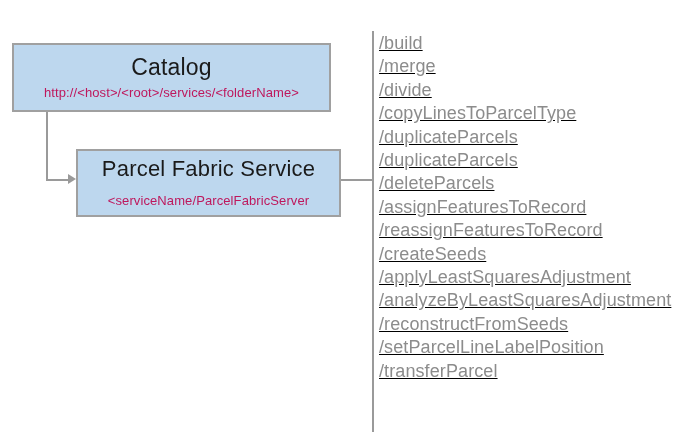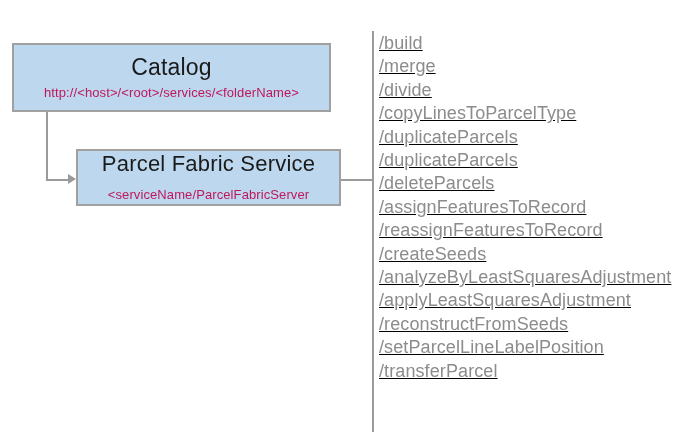--- a/index.html
+++ b/index.html
@@ -58,21 +58,21 @@
   }
   #catalog-node .node-sub {
     font-size: 13px;
     margin-top: 6px;
   }
 
   #service-node {
     left: 76px;
     top: 149px;
     width: 265px;
-    height: 57px;
+    height: 68px;
   }
   #service-node .node-title {
     font-size: 22px;
     margin-top: 0px;
   }
   #service-node .node-sub {
     font-size: 13px;
     margin-top: 12px;
     text-align: center;
   }
@@ -168,20 +168,20 @@
       <li>/build</li>
       <li>/merge</li>
       <li>/divide</li>
       <li>/copyLinesToParcelType</li>
       <li>/duplicateParcels</li>
       <li>/duplicateParcels</li>
       <li>/deleteParcels</li>
       <li>/assignFeaturesToRecord</li>
       <li>/reassignFeaturesToRecord</li>
       <li>/createSeeds</li>
+      <li>/applyLeastSquaresAdjustment</li>
       <li>/analyzeByLeastSquaresAdjustment</li>
-      <li>/applyLeastSquaresAdjustment</li>
       <li>/reconstructFromSeeds</li>
       <li>/setParcelLineLabelPosition</li>
       <li>/transferParcel</li>
     </ul>
 
 </div>
 
 </body></html>

